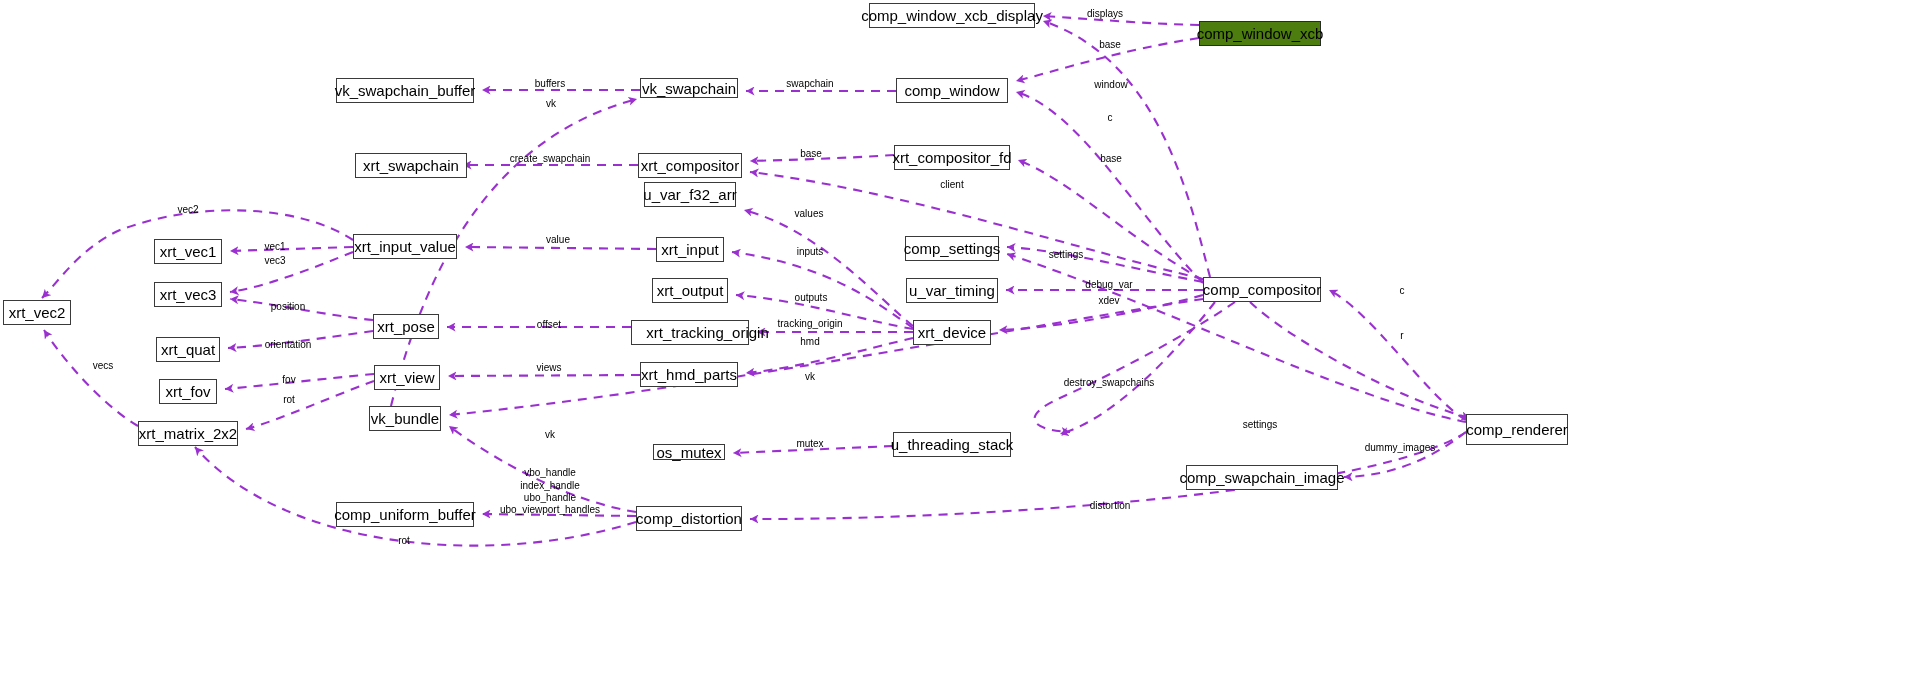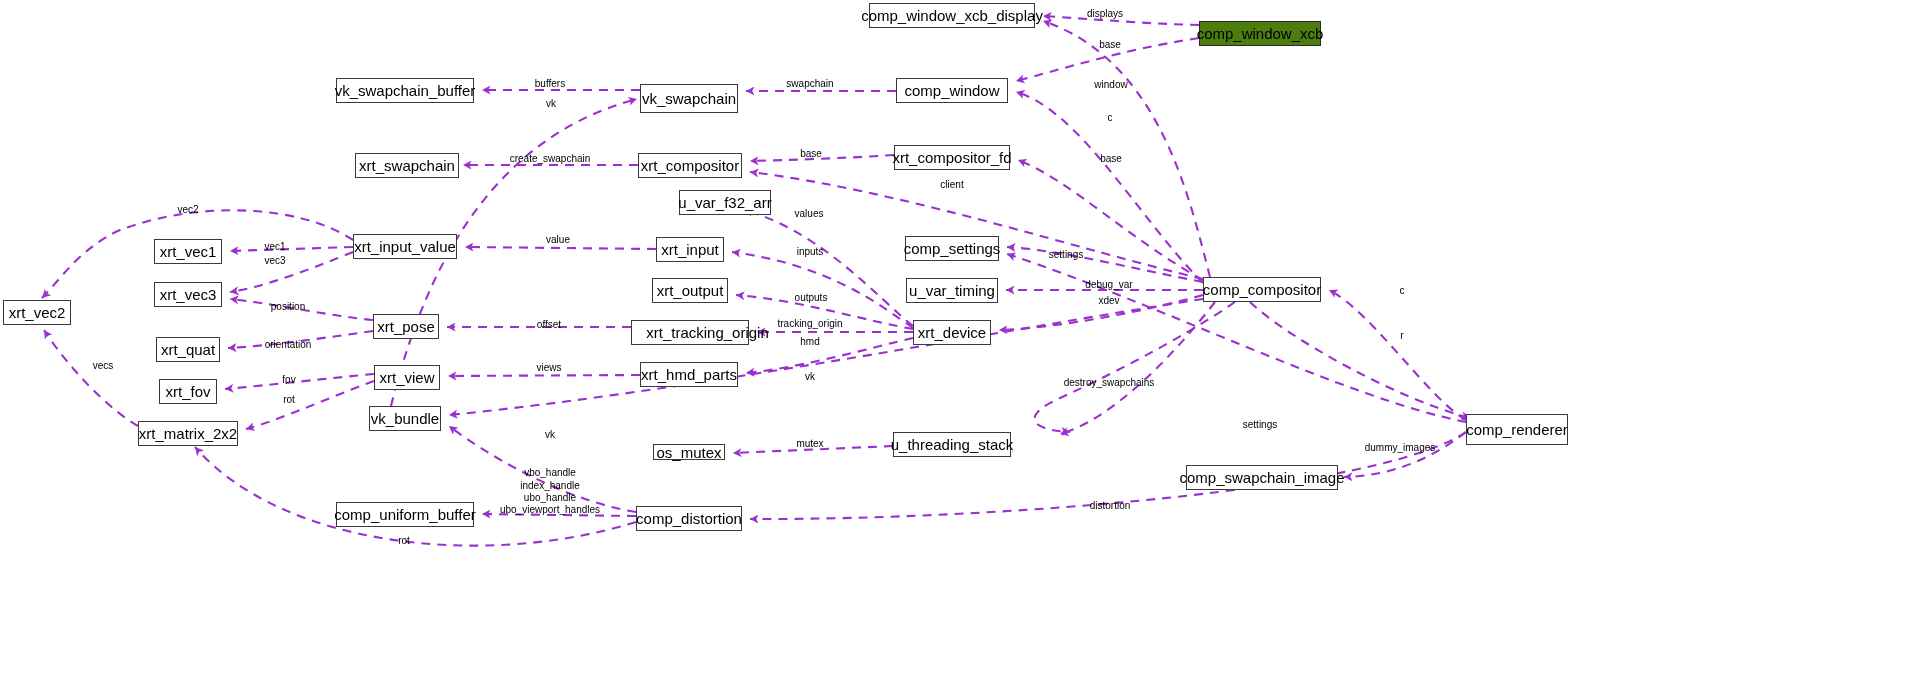--- a/index.html
+++ b/index.html
@@ -128,26 +128,26 @@
       <path d="M 636 522 C 480 570 280 545 195 447"></path>
 
       <path d="M 1215 302 C 1170 360 1110 420 1060 434"></path>
     </g>
   </svg>
 
   <div id="nodes">
       <div class="node" style="left: 869px; top: 3px; width: 166px; height: 25px;">comp_window_xcb_display</div>
       <div class="node current" style="left: 1199px; top: 21px; width: 122px; height: 25px;">comp_window_xcb</div>
       <div class="node" style="left: 336px; top: 78px; width: 138px; height: 25px;">vk_swapchain_buffer</div>
-      <div class="node" style="left: 640px; top: 78px; width: 98px; height: 29px; margin-top: 6px;">vk_swapchain</div>
+      <div class="node" style="left: 640px; top: 78px; width: 98px; height: 20px;">vk_swapchain</div>
       <div class="node" style="left: 896px; top: 78px; width: 112px; height: 25px;">comp_window</div>
-      <div class="node" style="left: 355px; top: 153px; width: 104px; height: 25px;">xrt_swapchain</div>
+      <div class="node" style="left: 355px; top: 153px; width: 112px; height: 25px;">xrt_swapchain</div>
       <div class="node" style="left: 638px; top: 153px; width: 104px; height: 25px;">xrt_compositor</div>
       <div class="node" style="left: 894px; top: 145px; width: 116px; height: 25px;">xrt_compositor_fd</div>
-      <div class="node" style="left: 644px; top: 190px; width: 92px; height: 25px; margin-left: 35px;">u_var_f32_arr</div>
+      <div class="node" style="left: 644px; top: 182px; width: 92px; height: 25px;">u_var_f32_arr</div>
       <div class="node" style="left: 154px; top: 239px; width: 68px; height: 25px;">xrt_vec1</div>
       <div class="node" style="left: 353px; top: 234px; width: 104px; height: 25px;">xrt_input_value</div>
       <div class="node" style="left: 656px; top: 237px; width: 68px; height: 25px;">xrt_input</div>
       <div class="node" style="left: 905px; top: 236px; width: 94px; height: 25px;">comp_settings</div>
       <div class="node" style="left: 3px; top: 300px; width: 68px; height: 25px;">xrt_vec2</div>
       <div class="node" style="left: 154px; top: 282px; width: 68px; height: 25px;">xrt_vec3</div>
       <div class="node" style="left: 652px; top: 278px; width: 76px; height: 25px;">xrt_output</div>
       <div class="node" style="left: 906px; top: 278px; width: 92px; height: 25px;">u_var_timing</div>
       <div class="node" style="left: 1203px; top: 277px; width: 118px; height: 25px;">comp_compositor</div>
       <div class="node" style="left: 373px; top: 314px; width: 66px; height: 25px;">xrt_pose</div>

